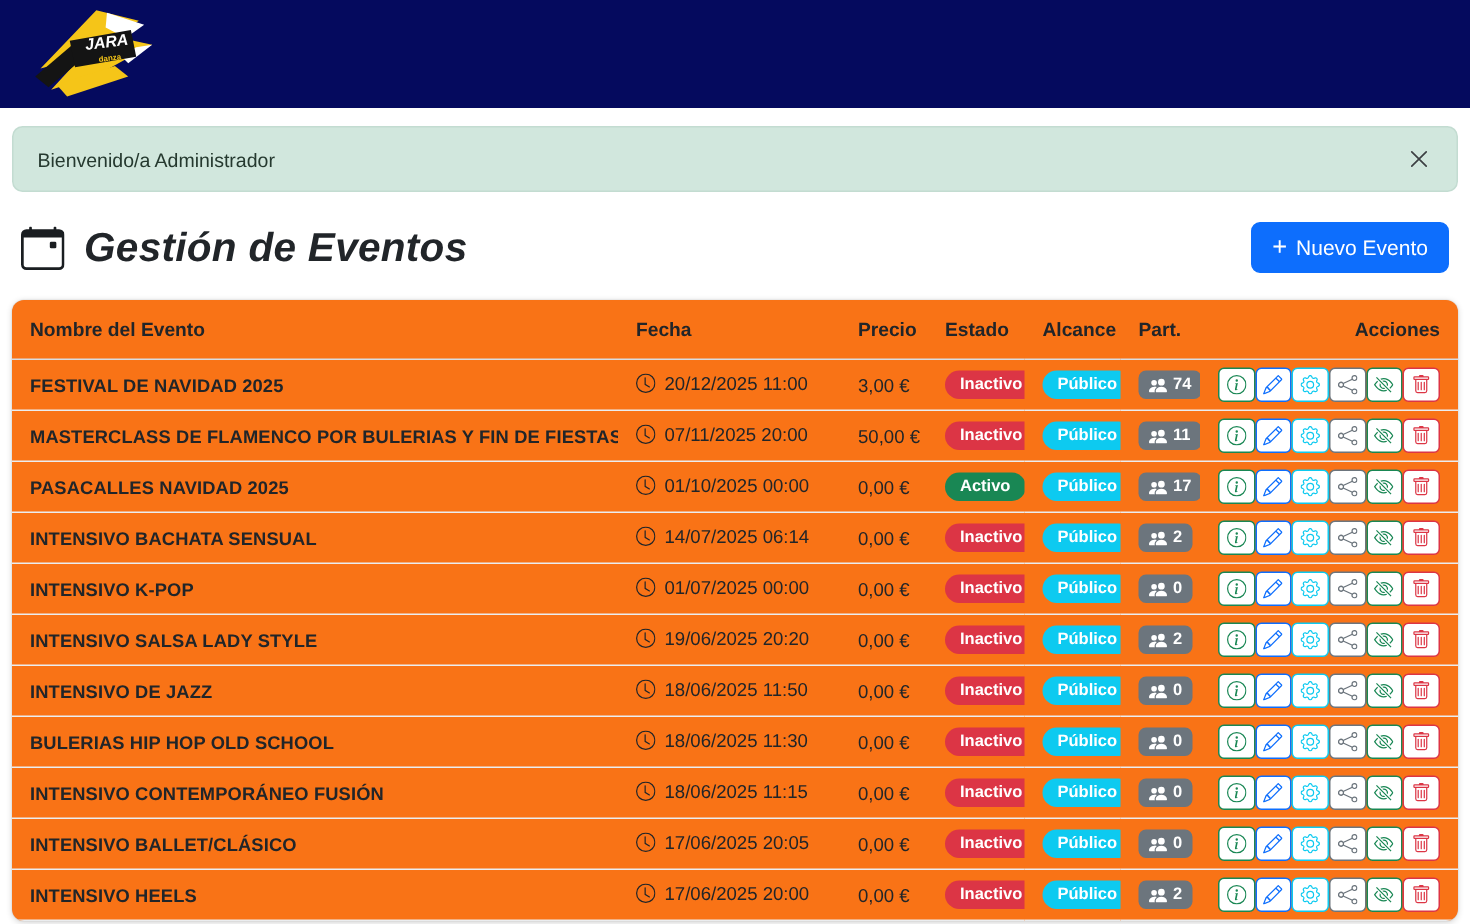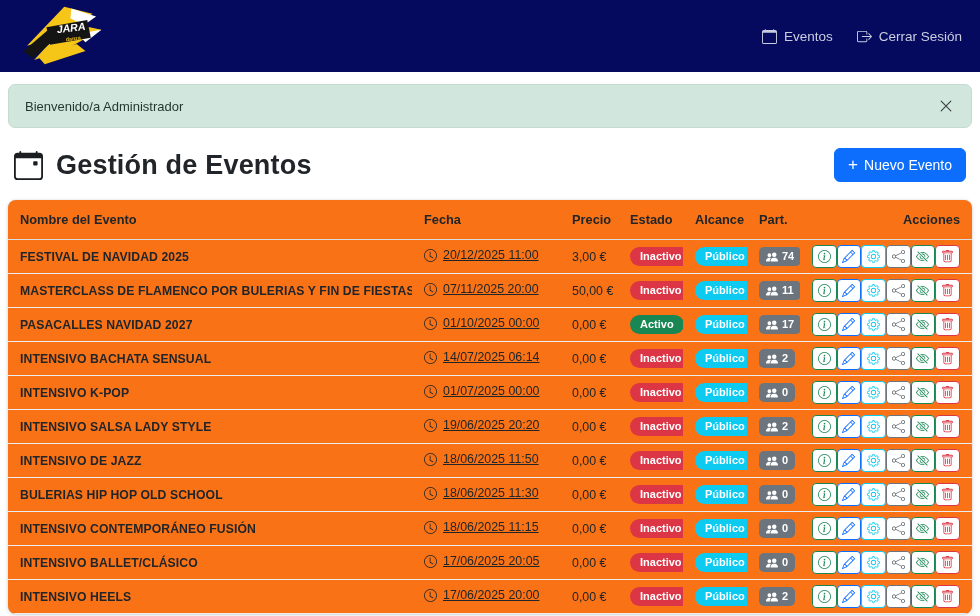--- a/index.html
+++ b/index.html
@@ -36,21 +36,21 @@
     display:flex; align-items:center;
   }
   .close-btn svg { width:14px; height:14px; }
   
   .page-head {
     display:flex; align-items:center; justify-content:space-between;
     margin: 20px 10px 18px; padding: 0 4px;
   }
   .title-wrap { display:flex; align-items:center; gap:13px; }
   .title-wrap svg { width:29px; height:29px; fill:#1a1e21; }
-  .page-title { margin:0; font-size:27px; font-weight:700; letter-spacing:.2px; }
+  .page-title { margin:0; font-size:27px; font-weight:700; letter-spacing:.2px;font-style:italic; }
   .btn-primary {
     background:#0d6efd; border:1px solid #0d6efd; color:#fff;
     border-radius:6px; padding: 8px 13px; font-size:14px; cursor:pointer;
     font-family: inherit; display:flex; align-items:center; gap:6px;
   }
   .btn-primary .plus { font-size:17px; line-height:14px; font-weight:400; }
   
   .card {
     margin: 0 8px; background:#f97316; border-radius:8px;
     box-shadow: 0 1px 4px rgba(0,0,0,.16), 0 0 1px rgba(0,0,0,.2);
@@ -68,21 +68,21 @@
     text-align:left; font-size:12.8px; font-weight:700; color:#212529;
     padding: 12px 12px; border-bottom:1px solid #d9dcdf; white-space:nowrap;
   }
   th.right { text-align:right; }
   td {
     padding: 5px 12px; border-bottom:1px solid #ebedef;
     white-space:nowrap; overflow:hidden; font-size:12.4px; height:33px;
   }
   td.right { text-align:center; }
   .evt-name { font-weight:600; font-size:12.2px; letter-spacing:.1px; }
-  .date-cell { display:inline-flex; align-items:flex-end; gap:6px; font-weight:500;text-decoration:underline; }
+  .date-cell { display:inline-flex; align-items:flex-start; gap:6px; font-weight:500; }
   .date-cell svg { width:13px; height:13px; fill:#212529; flex:0 0 auto; }
   .price { font-weight:500; }
   .badge {
     display:inline-block; padding: 3px 10px; border-radius: 50rem;
     color:#fff; font-size:11px; font-weight:700; line-height:13px;
   }
   .badge-part {
     display:inline-flex; align-items:center; gap:4px;
     padding: 3px 7px; border-radius:5px; color:#fff;
     font-size:11px; font-weight:700; line-height:13px;
@@ -104,39 +104,20 @@
     <svg viewBox="0 0 100 70">
       <polygon fill="#f5c518" points="48,2 80,10 62,22 90,28 50,50 14,62 36,38 6,46"></polygon>
       <polygon fill="#ffffff" points="56,4 84,13 70,23 55,15"></polygon>
       <polygon fill="#ffffff" points="78,30 90,28 72,42 66,36"></polygon>
       <polygon fill="#141414" points="2,52 30,28 36,40 12,60"></polygon>
       <polygon fill="#f5c518" points="18,58 62,44 72,52 26,67"></polygon>
       <polygon fill="#141414" points="28,25 74,17 78,37 32,45"></polygon>
       <text x="40" y="32" transform="rotate(-7 40 32)" font-size="12" font-weight="bold" font-style="italic" fill="#ffffff" font-family="Liberation Sans, sans-serif">JARA</text>
       <text x="50" y="41" transform="rotate(-7 50 41)" font-size="6" font-weight="bold" fill="#f5c518" font-family="Liberation Sans, sans-serif">danza</text>
     </svg>
-  </div>
-  <div class="nav-links">
-    <a class="nav-link">
-      <span style="display:flex">
-          <svg viewBox="0 0 16 16" fill="currentColor">
-            <path d="M3.5 0a.5.5 0 0 1 .5.5V1h8V.5a.5.5 0 0 1 1 0V1h1a2 2 0 0 1 2 2v11a2 2 0 0 1-2 2H2a2 2 0 0 1-2-2V3a2 2 0 0 1 2-2h1V.5a.5.5 0 0 1 .5-.5M1 4v10a1 1 0 0 0 1 1h12a1 1 0 0 0 1-1V4z"></path>
-          </svg>
-        </span>
-      <span>Eventos</span>
-    </a>
-    <a class="nav-link">
-      <span style="display:flex">
-          <svg viewBox="0 0 16 16" fill="currentColor">
-            <path d="M10 12.5a.5.5 0 0 1-.5.5h-8a.5.5 0 0 1-.5-.5v-9a.5.5 0 0 1 .5-.5h8a.5.5 0 0 1 .5.5v2a.5.5 0 0 0 1 0v-2A1.5 1.5 0 0 0 9.5 2h-8A1.5 1.5 0 0 0 0 3.5v9A1.5 1.5 0 0 0 1.5 14h8a1.5 1.5 0 0 0 1.5-1.5v-2a.5.5 0 0 0-1 0z"></path>
-            <path d="M15.854 8.354a.5.5 0 0 0 0-.708l-3-3a.5.5 0 0 0-.708.708L14.293 7.5H5.5a.5.5 0 0 0 0 1h8.793l-2.147 2.146a.5.5 0 0 0 .708.708z"></path>
-          </svg>
-        </span>
-      <span>Cerrar Sesión</span>
-    </a>
   </div>
 </nav>
 
 <div class="alert">
   <span>Bienvenido/a Administrador</span>
   <button class="close-btn">
     <span style="display:flex">
         <svg viewBox="0 0 16 16">
           <path d="M2.5 2.5l11 11M13.5 2.5l-11 11" stroke="currentColor" stroke-width="1.3" fill="none" stroke-linecap="round"></path>
         </svg>
@@ -325,21 +306,21 @@
                   <svg viewBox="0 0 16 16" fill="currentColor">
                     <path d="M5.5 5.5A.5.5 0 0 1 6 6v6a.5.5 0 0 1-1 0V6a.5.5 0 0 1 .5-.5m2.5 0a.5.5 0 0 1 .5.5v6a.5.5 0 0 1-1 0V6a.5.5 0 0 1 .5-.5m3 .5a.5.5 0 0 0-1 0v6a.5.5 0 0 0 1 0z"></path>
                     <path d="M14.5 3a1 1 0 0 1-1 1H13v9a2 2 0 0 1-2 2H5a2 2 0 0 1-2-2V4h-.5a1 1 0 0 1-1-1V2a1 1 0 0 1 1-1H6a1 1 0 0 1 1-1h2a1 1 0 0 1 1 1h3.5a1 1 0 0 1 1 1zM4.118 4 4 4.059V13a1 1 0 0 0 1 1h6a1 1 0 0 0 1-1V4.059L11.882 4zM2.5 3h11V2h-11z"></path>
                   </svg>
                 </span>
               </button>
             </div>
           </td>
         </tr>
         <tr>
-          <td class="evt-name">PASACALLES NAVIDAD 2027</td>
+          <td class="evt-name">PASACALLES NAVIDAD 2025</td>
           <td><span class="date-cell">
               <span style="display: flex;">
                 <svg viewBox="0 0 16 16" fill="currentColor">
                   <path d="M8 3.5a.5.5 0 0 0-1 0V9a.5.5 0 0 0 .252.434l3.5 2a.5.5 0 0 0 .496-.868L8 8.71z"></path>
                   <path d="M8 16A8 8 0 1 0 8 0a8 8 0 0 0 0 16m7-8A7 7 0 1 1 1 8a7 7 0 0 1 14 0"></path>
                 </svg>
               </span>
               <span>01/10/2025 00:00</span>
             </span></td>
           <td class="right price">0,00 €</td>

